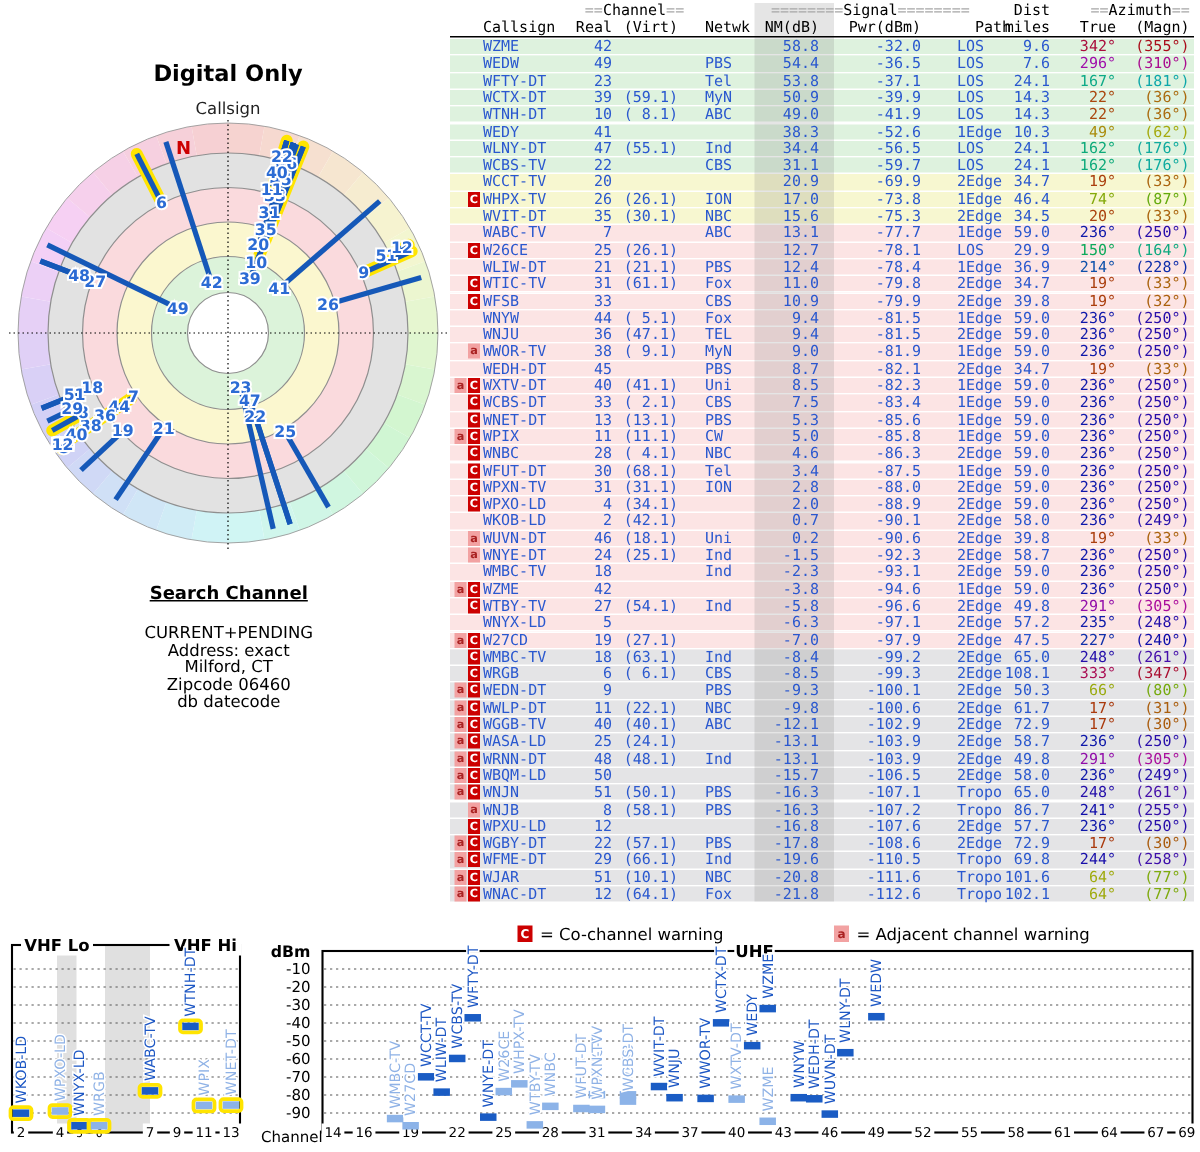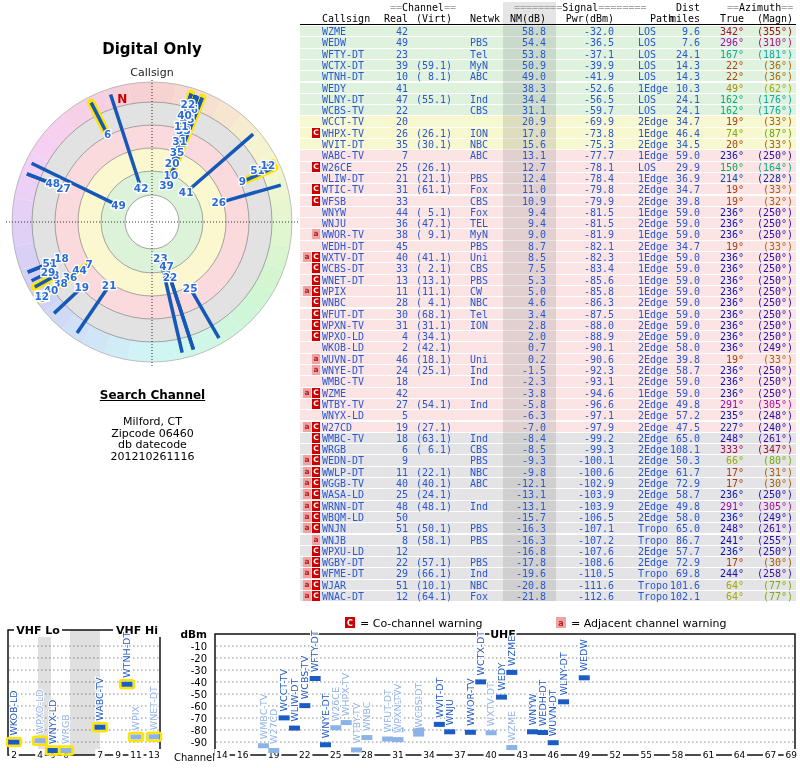--- a/index.html
+++ b/index.html
@@ -205,25 +205,26 @@
       <text x="39.7380028501795" y="219.87265616160937" text-anchor="middle" font-size="10.5" font-weight="bold" fill="#2b6bd4" stroke="#ffffff" stroke-width="2.6" paint-order="stroke">12</text>
       <text x="185.9266350763299" y="27.98927158726221" text-anchor="middle" font-size="10.5" font-weight="bold" fill="#2b6bd4" stroke="#ffffff" stroke-width="2.6" paint-order="stroke">22</text>
       <text x="46.135360009668275" y="196.15816972294581" text-anchor="middle" font-size="10.5" font-weight="bold" fill="#2b6bd4" stroke="#ffffff" stroke-width="2.6" paint-order="stroke">29</text>
       <text x="255.59032455922613" y="94.00015767521919" text-anchor="middle" font-size="10.5" font-weight="bold" fill="#2b6bd4" stroke="#ffffff" stroke-width="2.6" paint-order="stroke">51</text>
       <text x="265.9264560916666" y="88.95888948714477" text-anchor="middle" font-size="10.5" font-weight="bold" fill="#2b6bd4" stroke="#ffffff" stroke-width="2.6" paint-order="stroke">12</text>
       <text x="120.35243879029993" y="22.509020109495097" text-anchor="middle" font-size="12" font-weight="bold" fill="#cc0000">N</text>
     </svg>
 
 <div id="search-box">
   <div id="search-title">Search Channel</div>
+  <div class="sc-line">CURRENT+PENDING</div>
+  <div class="sc-line">Address: exact</div>
   <div class="sc-line">Milford, CT</div>
   <div class="sc-line">Zipcode 06460</div>
   <div id="db-block">
     <div class="sc-line">db datecode</div>
-    <div class="sc-line">201210261116</div>
   </div>
 </div>
 
 <div id="table-area"><div class="nm-band"></div><span class="hcell" style="left: 61px; width: 124px; top: 0px; text-align: center;"><span class="eq">==</span><span>Channel</span><span class="eq">==</span></span><span class="hcell" style="left: 214px; width: 132px; top: 0px; text-align: center;"><span class="eq">========</span><span>Signal</span><span class="eq">========</span></span><span class="hcell" style="left: 360px; width: 40px; top: 0px; text-align: right;"><span>Dist</span></span><span class="hcell" style="left: 427px; width: 66px; top: 0px; text-align: right;"><span class="eq">==</span><span>Azimuth</span><span class="eq">==</span></span><span class="hcell" style="left: 22px; width: 60px; top: 11px; text-align: left;"><span>Callsign</span></span><span class="hcell" style="left: 64px; width: 44px; top: 11px; text-align: right;"><span>Real</span></span><span class="hcell" style="left: 100px; width: 52px; top: 11px; text-align: right;"><span>(Virt)</span></span><span class="hcell" style="left: 170px; width: 44px; top: 11px; text-align: left;"><span>Netwk</span></span><span class="hcell" style="left: 196px; width: 50px; top: 11px; text-align: right;"><span>NM(dB)</span></span><span class="hcell" style="left: 252px; width: 62px; top: 11px; text-align: right;"><span>Pwr(dBm)</span></span><span class="hcell" style="left: 350px; width: 44px; top: 11px; text-align: left;"><span>Path</span></span><span class="hcell" style="left: 360px; width: 40px; top: 11px; text-align: right;"><span>miles</span></span><span class="hcell" style="left: 402px; width: 42px; top: 11px; text-align: right;"><span>True</span></span><span class="hcell" style="left: 448px; width: 45px; top: 11px; text-align: right;"><span>(Magn)</span></span><div class="thr"></div><div class="trow" style="top: 24px; background: rgb(222, 242, 222);"><span class="cell mk" style="left: 0px; width: 20px;"></span><span class="cell" style="left: 22px; width: 60px; text-align: left;">WZME</span><span class="cell" style="left: 64px; width: 44px; text-align: right;">42</span><span class="cell" style="left: 100px; width: 52px; text-align: right;"></span><span class="cell" style="left: 170px; width: 44px; text-align: left;"></span><span class="cell" style="left: 196px; width: 50px; text-align: right;">58.8</span><span class="cell" style="left: 252px; width: 62px; text-align: right;">-32.0</span><span class="cell" style="left: 338px; width: 44px; text-align: left;">LOS</span><span class="cell" style="left: 360px; width: 40px; text-align: right;">9.6</span><span class="cell" style="left: 402px; width: 42px; text-align: right; color: rgb(170, 14, 61);">342°</span><span class="cell" style="left: 448px; width: 45px; text-align: right; color: rgb(170, 14, 27);">(355°)</span></div><div class="trow" style="top: 35.3px; background: rgb(222, 242, 222);"><span class="cell mk" style="left: 0px; width: 20px;"></span><span class="cell" style="left: 22px; width: 60px; text-align: left;">WEDW</span><span class="cell" style="left: 64px; width: 44px; text-align: right;">49</span><span class="cell" style="left: 100px; width: 52px; text-align: right;"></span><span class="cell" style="left: 170px; width: 44px; text-align: left;">PBS</span><span class="cell" style="left: 196px; width: 50px; text-align: right;">54.4</span><span class="cell" style="left: 252px; width: 62px; text-align: right;">-36.5</span><span class="cell" style="left: 338px; width: 44px; text-align: left;">LOS</span><span class="cell" style="left: 360px; width: 40px; text-align: right;">7.6</span><span class="cell" style="left: 402px; width: 42px; text-align: right; color: rgb(159, 14, 170);">296°</span><span class="cell" style="left: 448px; width: 45px; text-align: right; color: rgb(170, 14, 144);">(310°)</span></div><div class="trow" style="top: 46.6px; background: rgb(222, 242, 222);"><span class="cell mk" style="left: 0px; width: 20px;"></span><span class="cell" style="left: 22px; width: 60px; text-align: left;">WFTY-DT</span><span class="cell" style="left: 64px; width: 44px; text-align: right;">23</span><span class="cell" style="left: 100px; width: 52px; text-align: right;"></span><span class="cell" style="left: 170px; width: 44px; text-align: left;">Tel</span><span class="cell" style="left: 196px; width: 50px; text-align: right;">53.8</span><span class="cell" style="left: 252px; width: 62px; text-align: right;">-37.1</span><span class="cell" style="left: 338px; width: 44px; text-align: left;">LOS</span><span class="cell" style="left: 360px; width: 40px; text-align: right;">24.1</span><span class="cell" style="left: 402px; width: 42px; text-align: right; color: rgb(14, 170, 136);">167°</span><span class="cell" style="left: 448px; width: 45px; text-align: right; color: rgb(14, 167, 170);">(181°)</span></div><div class="trow" style="top: 57.9px; background: rgb(222, 242, 222);"><span class="cell mk" style="left: 0px; width: 20px;"></span><span class="cell" style="left: 22px; width: 60px; text-align: left;">WCTX-DT</span><span class="cell" style="left: 64px; width: 44px; text-align: right;">39</span><span class="cell" style="left: 100px; width: 52px; text-align: right;">(59.1)</span><span class="cell" style="left: 170px; width: 44px; text-align: left;">MyN</span><span class="cell" style="left: 196px; width: 50px; text-align: right;">50.9</span><span class="cell" style="left: 252px; width: 62px; text-align: right;">-39.9</span><span class="cell" style="left: 338px; width: 44px; text-align: left;">LOS</span><span class="cell" style="left: 360px; width: 40px; text-align: right;">14.3</span><span class="cell" style="left: 402px; width: 42px; text-align: right; color: rgb(170, 71, 14);">22°</span><span class="cell" style="left: 448px; width: 45px; text-align: right; color: rgb(170, 107, 14);">(36°)</span></div><div class="trow" style="top: 69.2px; background: rgb(222, 242, 222);"><span class="cell mk" style="left: 0px; width: 20px;"></span><span class="cell" style="left: 22px; width: 60px; text-align: left;">WTNH-DT</span><span class="cell" style="left: 64px; width: 44px; text-align: right;">10</span><span class="cell" style="left: 100px; width: 52px; text-align: right;">( 8.1)</span><span class="cell" style="left: 170px; width: 44px; text-align: left;">ABC</span><span class="cell" style="left: 196px; width: 50px; text-align: right;">49.0</span><span class="cell" style="left: 252px; width: 62px; text-align: right;">-41.9</span><span class="cell" style="left: 338px; width: 44px; text-align: left;">LOS</span><span class="cell" style="left: 360px; width: 40px; text-align: right;">14.3</span><span class="cell" style="left: 402px; width: 42px; text-align: right; color: rgb(170, 71, 14);">22°</span><span class="cell" style="left: 448px; width: 45px; text-align: right; color: rgb(170, 107, 14);">(36°)</span></div><div class="trow" style="top: 80.5px; background: rgb(222, 242, 222);"><span class="cell mk" style="left: 0px; width: 20px;"></span><span class="cell" style="left: 22px; width: 60px; text-align: left;">WEDY</span><span class="cell" style="left: 64px; width: 44px; text-align: right;">41</span><span class="cell" style="left: 100px; width: 52px; text-align: right;"></span><span class="cell" style="left: 170px; width: 44px; text-align: left;"></span><span class="cell" style="left: 196px; width: 50px; text-align: right;">38.3</span><span class="cell" style="left: 252px; width: 62px; text-align: right;">-52.6</span><span class="cell" style="left: 338px; width: 44px; text-align: left;">1Edge</span><span class="cell" style="left: 360px; width: 40px; text-align: right;">10.3</span><span class="cell" style="left: 402px; width: 42px; text-align: right; color: rgb(170, 141, 14);">49°</span><span class="cell" style="left: 448px; width: 45px; text-align: right; color: rgb(165, 170, 14);">(62°)</span></div><div class="trow" style="top: 91.8px; background: rgb(222, 242, 222);"><span class="cell mk" style="left: 0px; width: 20px;"></span><span class="cell" style="left: 22px; width: 60px; text-align: left;">WLNY-DT</span><span class="cell" style="left: 64px; width: 44px; text-align: right;">47</span><span class="cell" style="left: 100px; width: 52px; text-align: right;">(55.1)</span><span class="cell" style="left: 170px; width: 44px; text-align: left;">Ind</span><span class="cell" style="left: 196px; width: 50px; text-align: right;">34.4</span><span class="cell" style="left: 252px; width: 62px; text-align: right;">-56.5</span><span class="cell" style="left: 338px; width: 44px; text-align: left;">LOS</span><span class="cell" style="left: 360px; width: 40px; text-align: right;">24.1</span><span class="cell" style="left: 402px; width: 42px; text-align: right; color: rgb(14, 170, 123);">162°</span><span class="cell" style="left: 448px; width: 45px; text-align: right; color: rgb(14, 170, 159);">(176°)</span></div><div class="trow" style="top: 103.1px; background: rgb(222, 242, 222);"><span class="cell mk" style="left: 0px; width: 20px;"></span><span class="cell" style="left: 22px; width: 60px; text-align: left;">WCBS-TV</span><span class="cell" style="left: 64px; width: 44px; text-align: right;">22</span><span class="cell" style="left: 100px; width: 52px; text-align: right;"></span><span class="cell" style="left: 170px; width: 44px; text-align: left;">CBS</span><span class="cell" style="left: 196px; width: 50px; text-align: right;">31.1</span><span class="cell" style="left: 252px; width: 62px; text-align: right;">-59.7</span><span class="cell" style="left: 338px; width: 44px; text-align: left;">LOS</span><span class="cell" style="left: 360px; width: 40px; text-align: right;">24.1</span><span class="cell" style="left: 402px; width: 42px; text-align: right; color: rgb(14, 170, 123);">162°</span><span class="cell" style="left: 448px; width: 45px; text-align: right; color: rgb(14, 170, 159);">(176°)</span></div><div class="trow" style="top: 114.4px; background: rgb(247, 247, 208);"><span class="cell mk" style="left: 0px; width: 20px;"></span><span class="cell" style="left: 22px; width: 60px; text-align: left;">WCCT-TV</span><span class="cell" style="left: 64px; width: 44px; text-align: right;">20</span><span class="cell" style="left: 100px; width: 52px; text-align: right;"></span><span class="cell" style="left: 170px; width: 44px; text-align: left;"></span><span class="cell" style="left: 196px; width: 50px; text-align: right;">20.9</span><span class="cell" style="left: 252px; width: 62px; text-align: right;">-69.9</span><span class="cell" style="left: 338px; width: 44px; text-align: left;">2Edge</span><span class="cell" style="left: 360px; width: 40px; text-align: right;">34.7</span><span class="cell" style="left: 402px; width: 42px; text-align: right; color: rgb(170, 63, 14);">19°</span><span class="cell" style="left: 448px; width: 45px; text-align: right; color: rgb(170, 100, 14);">(33°)</span></div><div class="trow" style="top: 125.7px; background: rgb(247, 247, 208);"><span class="cell mk" style="left: 0px; width: 20px;"><span class="cbox">C</span></span><span class="cell" style="left: 22px; width: 60px; text-align: left;">WHPX-TV</span><span class="cell" style="left: 64px; width: 44px; text-align: right;">26</span><span class="cell" style="left: 100px; width: 52px; text-align: right;">(26.1)</span><span class="cell" style="left: 170px; width: 44px; text-align: left;">ION</span><span class="cell" style="left: 196px; width: 50px; text-align: right;">17.0</span><span class="cell" style="left: 252px; width: 62px; text-align: right;">-73.8</span><span class="cell" style="left: 338px; width: 44px; text-align: left;">1Edge</span><span class="cell" style="left: 360px; width: 40px; text-align: right;">46.4</span><span class="cell" style="left: 402px; width: 42px; text-align: right; color: rgb(133, 170, 14);">74°</span><span class="cell" style="left: 448px; width: 45px; text-align: right; color: rgb(100, 170, 14);">(87°)</span></div><div class="trow" style="top: 137px; background: rgb(247, 247, 208);"><span class="cell mk" style="left: 0px; width: 20px;"></span><span class="cell" style="left: 22px; width: 60px; text-align: left;">WVIT-DT</span><span class="cell" style="left: 64px; width: 44px; text-align: right;">35</span><span class="cell" style="left: 100px; width: 52px; text-align: right;">(30.1)</span><span class="cell" style="left: 170px; width: 44px; text-align: left;">NBC</span><span class="cell" style="left: 196px; width: 50px; text-align: right;">15.6</span><span class="cell" style="left: 252px; width: 62px; text-align: right;">-75.3</span><span class="cell" style="left: 338px; width: 44px; text-align: left;">2Edge</span><span class="cell" style="left: 360px; width: 40px; text-align: right;">34.5</span><span class="cell" style="left: 402px; width: 42px; text-align: right; color: rgb(170, 66, 14);">20°</span><span class="cell" style="left: 448px; width: 45px; text-align: right; color: rgb(170, 100, 14);">(33°)</span></div><div class="trow" style="top: 148.3px; background: rgb(252, 228, 228);"><span class="cell mk" style="left: 0px; width: 20px;"></span><span class="cell" style="left: 22px; width: 60px; text-align: left;">WABC-TV</span><span class="cell" style="left: 64px; width: 44px; text-align: right;">7</span><span class="cell" style="left: 100px; width: 52px; text-align: right;"></span><span class="cell" style="left: 170px; width: 44px; text-align: left;">ABC</span><span class="cell" style="left: 196px; width: 50px; text-align: right;">13.1</span><span class="cell" style="left: 252px; width: 62px; text-align: right;">-77.7</span><span class="cell" style="left: 338px; width: 44px; text-align: left;">1Edge</span><span class="cell" style="left: 360px; width: 40px; text-align: right;">59.0</span><span class="cell" style="left: 402px; width: 42px; text-align: right; color: rgb(14, 24, 170);">236°</span><span class="cell" style="left: 448px; width: 45px; text-align: right; color: rgb(40, 14, 170);">(250°)</span></div><div class="trow" style="top: 159.6px; background: rgb(252, 228, 228);"><span class="cell mk" style="left: 0px; width: 20px;"><span class="cbox">C</span></span><span class="cell" style="left: 22px; width: 60px; text-align: left;">W26CE</span><span class="cell" style="left: 64px; width: 44px; text-align: right;">25</span><span class="cell" style="left: 100px; width: 52px; text-align: right;">(26.1)</span><span class="cell" style="left: 170px; width: 44px; text-align: left;"></span><span class="cell" style="left: 196px; width: 50px; text-align: right;">12.7</span><span class="cell" style="left: 252px; width: 62px; text-align: right;">-78.1</span><span class="cell" style="left: 338px; width: 44px; text-align: left;">LOS</span><span class="cell" style="left: 360px; width: 40px; text-align: right;">29.9</span><span class="cell" style="left: 402px; width: 42px; text-align: right; color: rgb(14, 170, 92);">150°</span><span class="cell" style="left: 448px; width: 45px; text-align: right; color: rgb(14, 170, 128);">(164°)</span></div><div class="trow" style="top: 170.9px; background: rgb(252, 228, 228);"><span class="cell mk" style="left: 0px; width: 20px;"></span><span class="cell" style="left: 22px; width: 60px; text-align: left;">WLIW-DT</span><span class="cell" style="left: 64px; width: 44px; text-align: right;">21</span><span class="cell" style="left: 100px; width: 52px; text-align: right;">(21.1)</span><span class="cell" style="left: 170px; width: 44px; text-align: left;">PBS</span><span class="cell" style="left: 196px; width: 50px; text-align: right;">12.4</span><span class="cell" style="left: 252px; width: 62px; text-align: right;">-78.4</span><span class="cell" style="left: 338px; width: 44px; text-align: left;">1Edge</span><span class="cell" style="left: 360px; width: 40px; text-align: right;">36.9</span><span class="cell" style="left: 402px; width: 42px; text-align: right; color: rgb(14, 81, 170);">214°</span><span class="cell" style="left: 448px; width: 45px; text-align: right; color: rgb(14, 45, 170);">(228°)</span></div><div class="trow" style="top: 182.2px; background: rgb(252, 228, 228);"><span class="cell mk" style="left: 0px; width: 20px;"><span class="cbox">C</span></span><span class="cell" style="left: 22px; width: 60px; text-align: left;">WTIC-TV</span><span class="cell" style="left: 64px; width: 44px; text-align: right;">31</span><span class="cell" style="left: 100px; width: 52px; text-align: right;">(61.1)</span><span class="cell" style="left: 170px; width: 44px; text-align: left;">Fox</span><span class="cell" style="left: 196px; width: 50px; text-align: right;">11.0</span><span class="cell" style="left: 252px; width: 62px; text-align: right;">-79.8</span><span class="cell" style="left: 338px; width: 44px; text-align: left;">2Edge</span><span class="cell" style="left: 360px; width: 40px; text-align: right;">34.7</span><span class="cell" style="left: 402px; width: 42px; text-align: right; color: rgb(170, 63, 14);">19°</span><span class="cell" style="left: 448px; width: 45px; text-align: right; color: rgb(170, 100, 14);">(33°)</span></div><div class="trow" style="top: 193.5px; background: rgb(252, 228, 228);"><span class="cell mk" style="left: 0px; width: 20px;"><span class="cbox">C</span></span><span class="cell" style="left: 22px; width: 60px; text-align: left;">WFSB</span><span class="cell" style="left: 64px; width: 44px; text-align: right;">33</span><span class="cell" style="left: 100px; width: 52px; text-align: right;"></span><span class="cell" style="left: 170px; width: 44px; text-align: left;">CBS</span><span class="cell" style="left: 196px; width: 50px; text-align: right;">10.9</span><span class="cell" style="left: 252px; width: 62px; text-align: right;">-79.9</span><span class="cell" style="left: 338px; width: 44px; text-align: left;">2Edge</span><span class="cell" style="left: 360px; width: 40px; text-align: right;">39.8</span><span class="cell" style="left: 402px; width: 42px; text-align: right; color: rgb(170, 63, 14);">19°</span><span class="cell" style="left: 448px; width: 45px; text-align: right; color: rgb(170, 97, 14);">(32°)</span></div><div class="trow" style="top: 204.8px; background: rgb(252, 228, 228);"><span class="cell mk" style="left: 0px; width: 20px;"></span><span class="cell" style="left: 22px; width: 60px; text-align: left;">WNYW</span><span class="cell" style="left: 64px; width: 44px; text-align: right;">44</span><span class="cell" style="left: 100px; width: 52px; text-align: right;">( 5.1)</span><span class="cell" style="left: 170px; width: 44px; text-align: left;">Fox</span><span class="cell" style="left: 196px; width: 50px; text-align: right;">9.4</span><span class="cell" style="left: 252px; width: 62px; text-align: right;">-81.5</span><span class="cell" style="left: 338px; width: 44px; text-align: left;">1Edge</span><span class="cell" style="left: 360px; width: 40px; text-align: right;">59.0</span><span class="cell" style="left: 402px; width: 42px; text-align: right; color: rgb(14, 24, 170);">236°</span><span class="cell" style="left: 448px; width: 45px; text-align: right; color: rgb(40, 14, 170);">(250°)</span></div><div class="trow" style="top: 216.1px; background: rgb(252, 228, 228);"><span class="cell mk" style="left: 0px; width: 20px;"></span><span class="cell" style="left: 22px; width: 60px; text-align: left;">WNJU</span><span class="cell" style="left: 64px; width: 44px; text-align: right;">36</span><span class="cell" style="left: 100px; width: 52px; text-align: right;">(47.1)</span><span class="cell" style="left: 170px; width: 44px; text-align: left;">TEL</span><span class="cell" style="left: 196px; width: 50px; text-align: right;">9.4</span><span class="cell" style="left: 252px; width: 62px; text-align: right;">-81.5</span><span class="cell" style="left: 338px; width: 44px; text-align: left;">2Edge</span><span class="cell" style="left: 360px; width: 40px; text-align: right;">59.0</span><span class="cell" style="left: 402px; width: 42px; text-align: right; color: rgb(14, 24, 170);">236°</span><span class="cell" style="left: 448px; width: 45px; text-align: right; color: rgb(40, 14, 170);">(250°)</span></div><div class="trow" style="top: 227.4px; background: rgb(252, 228, 228);"><span class="cell mk" style="left: 0px; width: 20px;"><span class="abox">a</span></span><span class="cell" style="left: 22px; width: 60px; text-align: left;">WWOR-TV</span><span class="cell" style="left: 64px; width: 44px; text-align: right;">38</span><span class="cell" style="left: 100px; width: 52px; text-align: right;">( 9.1)</span><span class="cell" style="left: 170px; width: 44px; text-align: left;">MyN</span><span class="cell" style="left: 196px; width: 50px; text-align: right;">9.0</span><span class="cell" style="left: 252px; width: 62px; text-align: right;">-81.9</span><span class="cell" style="left: 338px; width: 44px; text-align: left;">1Edge</span><span class="cell" style="left: 360px; width: 40px; text-align: right;">59.0</span><span class="cell" style="left: 402px; width: 42px; text-align: right; color: rgb(14, 24, 170);">236°</span><span class="cell" style="left: 448px; width: 45px; text-align: right; color: rgb(40, 14, 170);">(250°)</span></div><div class="trow" style="top: 238.7px; background: rgb(252, 228, 228);"><span class="cell mk" style="left: 0px; width: 20px;"></span><span class="cell" style="left: 22px; width: 60px; text-align: left;">WEDH-DT</span><span class="cell" style="left: 64px; width: 44px; text-align: right;">45</span><span class="cell" style="left: 100px; width: 52px; text-align: right;"></span><span class="cell" style="left: 170px; width: 44px; text-align: left;">PBS</span><span class="cell" style="left: 196px; width: 50px; text-align: right;">8.7</span><span class="cell" style="left: 252px; width: 62px; text-align: right;">-82.1</span><span class="cell" style="left: 338px; width: 44px; text-align: left;">2Edge</span><span class="cell" style="left: 360px; width: 40px; text-align: right;">34.7</span><span class="cell" style="left: 402px; width: 42px; text-align: right; color: rgb(170, 63, 14);">19°</span><span class="cell" style="left: 448px; width: 45px; text-align: right; color: rgb(170, 100, 14);">(33°)</span></div><div class="trow" style="top: 250px; background: rgb(252, 228, 228);"><span class="cell mk" style="left: 0px; width: 20px;"><span class="abox">a</span><span class="cbox">C</span></span><span class="cell" style="left: 22px; width: 60px; text-align: left;">WXTV-DT</span><span class="cell" style="left: 64px; width: 44px; text-align: right;">40</span><span class="cell" style="left: 100px; width: 52px; text-align: right;">(41.1)</span><span class="cell" style="left: 170px; width: 44px; text-align: left;">Uni</span><span class="cell" style="left: 196px; width: 50px; text-align: right;">8.5</span><span class="cell" style="left: 252px; width: 62px; text-align: right;">-82.3</span><span class="cell" style="left: 338px; width: 44px; text-align: left;">1Edge</span><span class="cell" style="left: 360px; width: 40px; text-align: right;">59.0</span><span class="cell" style="left: 402px; width: 42px; text-align: right; color: rgb(14, 24, 170);">236°</span><span class="cell" style="left: 448px; width: 45px; text-align: right; color: rgb(40, 14, 170);">(250°)</span></div><div class="trow" style="top: 261.3px; background: rgb(252, 228, 228);"><span class="cell mk" style="left: 0px; width: 20px;"><span class="cbox">C</span></span><span class="cell" style="left: 22px; width: 60px; text-align: left;">WCBS-DT</span><span class="cell" style="left: 64px; width: 44px; text-align: right;">33</span><span class="cell" style="left: 100px; width: 52px; text-align: right;">( 2.1)</span><span class="cell" style="left: 170px; width: 44px; text-align: left;">CBS</span><span class="cell" style="left: 196px; width: 50px; text-align: right;">7.5</span><span class="cell" style="left: 252px; width: 62px; text-align: right;">-83.4</span><span class="cell" style="left: 338px; width: 44px; text-align: left;">1Edge</span><span class="cell" style="left: 360px; width: 40px; text-align: right;">59.0</span><span class="cell" style="left: 402px; width: 42px; text-align: right; color: rgb(14, 24, 170);">236°</span><span class="cell" style="left: 448px; width: 45px; text-align: right; color: rgb(40, 14, 170);">(250°)</span></div><div class="trow" style="top: 272.6px; background: rgb(252, 228, 228);"><span class="cell mk" style="left: 0px; width: 20px;"><span class="cbox">C</span></span><span class="cell" style="left: 22px; width: 60px; text-align: left;">WNET-DT</span><span class="cell" style="left: 64px; width: 44px; text-align: right;">13</span><span class="cell" style="left: 100px; width: 52px; text-align: right;">(13.1)</span><span class="cell" style="left: 170px; width: 44px; text-align: left;">PBS</span><span class="cell" style="left: 196px; width: 50px; text-align: right;">5.3</span><span class="cell" style="left: 252px; width: 62px; text-align: right;">-85.6</span><span class="cell" style="left: 338px; width: 44px; text-align: left;">1Edge</span><span class="cell" style="left: 360px; width: 40px; text-align: right;">59.0</span><span class="cell" style="left: 402px; width: 42px; text-align: right; color: rgb(14, 24, 170);">236°</span><span class="cell" style="left: 448px; width: 45px; text-align: right; color: rgb(40, 14, 170);">(250°)</span></div><div class="trow" style="top: 283.9px; background: rgb(252, 228, 228);"><span class="cell mk" style="left: 0px; width: 20px;"><span class="abox">a</span><span class="cbox">C</span></span><span class="cell" style="left: 22px; width: 60px; text-align: left;">WPIX</span><span class="cell" style="left: 64px; width: 44px; text-align: right;">11</span><span class="cell" style="left: 100px; width: 52px; text-align: right;">(11.1)</span><span class="cell" style="left: 170px; width: 44px; text-align: left;">CW</span><span class="cell" style="left: 196px; width: 50px; text-align: right;">5.0</span><span class="cell" style="left: 252px; width: 62px; text-align: right;">-85.8</span><span class="cell" style="left: 338px; width: 44px; text-align: left;">1Edge</span><span class="cell" style="left: 360px; width: 40px; text-align: right;">59.0</span><span class="cell" style="left: 402px; width: 42px; text-align: right; color: rgb(14, 24, 170);">236°</span><span class="cell" style="left: 448px; width: 45px; text-align: right; color: rgb(40, 14, 170);">(250°)</span></div><div class="trow" style="top: 295.2px; background: rgb(252, 228, 228);"><span class="cell mk" style="left: 0px; width: 20px;"><span class="cbox">C</span></span><span class="cell" style="left: 22px; width: 60px; text-align: left;">WNBC</span><span class="cell" style="left: 64px; width: 44px; text-align: right;">28</span><span class="cell" style="left: 100px; width: 52px; text-align: right;">( 4.1)</span><span class="cell" style="left: 170px; width: 44px; text-align: left;">NBC</span><span class="cell" style="left: 196px; width: 50px; text-align: right;">4.6</span><span class="cell" style="left: 252px; width: 62px; text-align: right;">-86.3</span><span class="cell" style="left: 338px; width: 44px; text-align: left;">2Edge</span><span class="cell" style="left: 360px; width: 40px; text-align: right;">59.0</span><span class="cell" style="left: 402px; width: 42px; text-align: right; color: rgb(14, 24, 170);">236°</span><span class="cell" style="left: 448px; width: 45px; text-align: right; color: rgb(40, 14, 170);">(250°)</span></div><div class="trow" style="top: 306.5px; background: rgb(252, 228, 228);"><span class="cell mk" style="left: 0px; width: 20px;"><span class="cbox">C</span></span><span class="cell" style="left: 22px; width: 60px; text-align: left;">WFUT-DT</span><span class="cell" style="left: 64px; width: 44px; text-align: right;">30</span><span class="cell" style="left: 100px; width: 52px; text-align: right;">(68.1)</span><span class="cell" style="left: 170px; width: 44px; text-align: left;">Tel</span><span class="cell" style="left: 196px; width: 50px; text-align: right;">3.4</span><span class="cell" style="left: 252px; width: 62px; text-align: right;">-87.5</span><span class="cell" style="left: 338px; width: 44px; text-align: left;">1Edge</span><span class="cell" style="left: 360px; width: 40px; text-align: right;">59.0</span><span class="cell" style="left: 402px; width: 42px; text-align: right; color: rgb(14, 24, 170);">236°</span><span class="cell" style="left: 448px; width: 45px; text-align: right; color: rgb(40, 14, 170);">(250°)</span></div><div class="trow" style="top: 317.8px; background: rgb(252, 228, 228);"><span class="cell mk" style="left: 0px; width: 20px;"><span class="cbox">C</span></span><span class="cell" style="left: 22px; width: 60px; text-align: left;">WPXN-TV</span><span class="cell" style="left: 64px; width: 44px; text-align: right;">31</span><span class="cell" style="left: 100px; width: 52px; text-align: right;">(31.1)</span><span class="cell" style="left: 170px; width: 44px; text-align: left;">ION</span><span class="cell" style="left: 196px; width: 50px; text-align: right;">2.8</span><span class="cell" style="left: 252px; width: 62px; text-align: right;">-88.0</span><span class="cell" style="left: 338px; width: 44px; text-align: left;">2Edge</span><span class="cell" style="left: 360px; width: 40px; text-align: right;">59.0</span><span class="cell" style="left: 402px; width: 42px; text-align: right; color: rgb(14, 24, 170);">236°</span><span class="cell" style="left: 448px; width: 45px; text-align: right; color: rgb(40, 14, 170);">(250°)</span></div><div class="trow" style="top: 329.1px; background: rgb(252, 228, 228);"><span class="cell mk" style="left: 0px; width: 20px;"><span class="cbox">C</span></span><span class="cell" style="left: 22px; width: 60px; text-align: left;">WPXO-LD</span><span class="cell" style="left: 64px; width: 44px; text-align: right;">4</span><span class="cell" style="left: 100px; width: 52px; text-align: right;">(34.1)</span><span class="cell" style="left: 170px; width: 44px; text-align: left;"></span><span class="cell" style="left: 196px; width: 50px; text-align: right;">2.0</span><span class="cell" style="left: 252px; width: 62px; text-align: right;">-88.9</span><span class="cell" style="left: 338px; width: 44px; text-align: left;">2Edge</span><span class="cell" style="left: 360px; width: 40px; text-align: right;">59.0</span><span class="cell" style="left: 402px; width: 42px; text-align: right; color: rgb(14, 24, 170);">236°</span><span class="cell" style="left: 448px; width: 45px; text-align: right; color: rgb(40, 14, 170);">(250°)</span></div><div class="trow" style="top: 340.4px; background: rgb(252, 228, 228);"><span class="cell mk" style="left: 0px; width: 20px;"></span><span class="cell" style="left: 22px; width: 60px; text-align: left;">WKOB-LD</span><span class="cell" style="left: 64px; width: 44px; text-align: right;">2</span><span class="cell" style="left: 100px; width: 52px; text-align: right;">(42.1)</span><span class="cell" style="left: 170px; width: 44px; text-align: left;"></span><span class="cell" style="left: 196px; width: 50px; text-align: right;">0.7</span><span class="cell" style="left: 252px; width: 62px; text-align: right;">-90.1</span><span class="cell" style="left: 338px; width: 44px; text-align: left;">2Edge</span><span class="cell" style="left: 360px; width: 40px; text-align: right;">58.0</span><span class="cell" style="left: 402px; width: 42px; text-align: right; color: rgb(14, 24, 170);">236°</span><span class="cell" style="left: 448px; width: 45px; text-align: right; color: rgb(37, 14, 170);">(249°)</span></div><div class="trow" style="top: 351.7px; background: rgb(252, 228, 228);"><span class="cell mk" style="left: 0px; width: 20px;"><span class="abox">a</span></span><span class="cell" style="left: 22px; width: 60px; text-align: left;">WUVN-DT</span><span class="cell" style="left: 64px; width: 44px; text-align: right;">46</span><span class="cell" style="left: 100px; width: 52px; text-align: right;">(18.1)</span><span class="cell" style="left: 170px; width: 44px; text-align: left;">Uni</span><span class="cell" style="left: 196px; width: 50px; text-align: right;">0.2</span><span class="cell" style="left: 252px; width: 62px; text-align: right;">-90.6</span><span class="cell" style="left: 338px; width: 44px; text-align: left;">2Edge</span><span class="cell" style="left: 360px; width: 40px; text-align: right;">39.8</span><span class="cell" style="left: 402px; width: 42px; text-align: right; color: rgb(170, 63, 14);">19°</span><span class="cell" style="left: 448px; width: 45px; text-align: right; color: rgb(170, 100, 14);">(33°)</span></div><div class="trow" style="top: 363px; background: rgb(252, 228, 228);"><span class="cell mk" style="left: 0px; width: 20px;"><span class="abox">a</span></span><span class="cell" style="left: 22px; width: 60px; text-align: left;">WNYE-DT</span><span class="cell" style="left: 64px; width: 44px; text-align: right;">24</span><span class="cell" style="left: 100px; width: 52px; text-align: right;">(25.1)</span><span class="cell" style="left: 170px; width: 44px; text-align: left;">Ind</span><span class="cell" style="left: 196px; width: 50px; text-align: right;">-1.5</span><span class="cell" style="left: 252px; width: 62px; text-align: right;">-92.3</span><span class="cell" style="left: 338px; width: 44px; text-align: left;">2Edge</span><span class="cell" style="left: 360px; width: 40px; text-align: right;">58.7</span><span class="cell" style="left: 402px; width: 42px; text-align: right; color: rgb(14, 24, 170);">236°</span><span class="cell" style="left: 448px; width: 45px; text-align: right; color: rgb(40, 14, 170);">(250°)</span></div><div class="trow" style="top: 374.3px; background: rgb(252, 228, 228);"><span class="cell mk" style="left: 0px; width: 20px;"></span><span class="cell" style="left: 22px; width: 60px; text-align: left;">WMBC-TV</span><span class="cell" style="left: 64px; width: 44px; text-align: right;">18</span><span class="cell" style="left: 100px; width: 52px; text-align: right;"></span><span class="cell" style="left: 170px; width: 44px; text-align: left;">Ind</span><span class="cell" style="left: 196px; width: 50px; text-align: right;">-2.3</span><span class="cell" style="left: 252px; width: 62px; text-align: right;">-93.1</span><span class="cell" style="left: 338px; width: 44px; text-align: left;">2Edge</span><span class="cell" style="left: 360px; width: 40px; text-align: right;">59.0</span><span class="cell" style="left: 402px; width: 42px; text-align: right; color: rgb(14, 24, 170);">236°</span><span class="cell" style="left: 448px; width: 45px; text-align: right; color: rgb(40, 14, 170);">(250°)</span></div><div class="trow" style="top: 385.6px; background: rgb(252, 228, 228);"><span class="cell mk" style="left: 0px; width: 20px;"><span class="abox">a</span><span class="cbox">C</span></span><span class="cell" style="left: 22px; width: 60px; text-align: left;">WZME</span><span class="cell" style="left: 64px; width: 44px; text-align: right;">42</span><span class="cell" style="left: 100px; width: 52px; text-align: right;"></span><span class="cell" style="left: 170px; width: 44px; text-align: left;"></span><span class="cell" style="left: 196px; width: 50px; text-align: right;">-3.8</span><span class="cell" style="left: 252px; width: 62px; text-align: right;">-94.6</span><span class="cell" style="left: 338px; width: 44px; text-align: left;">1Edge</span><span class="cell" style="left: 360px; width: 40px; text-align: right;">59.0</span><span class="cell" style="left: 402px; width: 42px; text-align: right; color: rgb(14, 24, 170);">236°</span><span class="cell" style="left: 448px; width: 45px; text-align: right; color: rgb(40, 14, 170);">(250°)</span></div><div class="trow" style="top: 396.9px; background: rgb(252, 228, 228);"><span class="cell mk" style="left: 0px; width: 20px;"><span class="cbox">C</span></span><span class="cell" style="left: 22px; width: 60px; text-align: left;">WTBY-TV</span><span class="cell" style="left: 64px; width: 44px; text-align: right;">27</span><span class="cell" style="left: 100px; width: 52px; text-align: right;">(54.1)</span><span class="cell" style="left: 170px; width: 44px; text-align: left;">Ind</span><span class="cell" style="left: 196px; width: 50px; text-align: right;">-5.8</span><span class="cell" style="left: 252px; width: 62px; text-align: right;">-96.6</span><span class="cell" style="left: 338px; width: 44px; text-align: left;">2Edge</span><span class="cell" style="left: 360px; width: 40px; text-align: right;">49.8</span><span class="cell" style="left: 402px; width: 42px; text-align: right; color: rgb(146, 14, 170);">291°</span><span class="cell" style="left: 448px; width: 45px; text-align: right; color: rgb(170, 14, 157);">(305°)</span></div><div class="trow" style="top: 408.2px; background: rgb(252, 228, 228);"><span class="cell mk" style="left: 0px; width: 20px;"></span><span class="cell" style="left: 22px; width: 60px; text-align: left;">WNYX-LD</span><span class="cell" style="left: 64px; width: 44px; text-align: right;">5</span><span class="cell" style="left: 100px; width: 52px; text-align: right;"></span><span class="cell" style="left: 170px; width: 44px; text-align: left;"></span><span class="cell" style="left: 196px; width: 50px; text-align: right;">-6.3</span><span class="cell" style="left: 252px; width: 62px; text-align: right;">-97.1</span><span class="cell" style="left: 338px; width: 44px; text-align: left;">2Edge</span><span class="cell" style="left: 360px; width: 40px; text-align: right;">57.2</span><span class="cell" style="left: 402px; width: 42px; text-align: right; color: rgb(14, 27, 170);">235°</span><span class="cell" style="left: 448px; width: 45px; text-align: right; color: rgb(35, 14, 170);">(248°)</span></div><div class="trow" style="top: 419.5px; background: rgb(252, 228, 228);"><span class="cell mk" style="left: 0px; width: 20px;"><span class="abox">a</span><span class="cbox">C</span></span><span class="cell" style="left: 22px; width: 60px; text-align: left;">W27CD</span><span class="cell" style="left: 64px; width: 44px; text-align: right;">19</span><span class="cell" style="left: 100px; width: 52px; text-align: right;">(27.1)</span><span class="cell" style="left: 170px; width: 44px; text-align: left;"></span><span class="cell" style="left: 196px; width: 50px; text-align: right;">-7.0</span><span class="cell" style="left: 252px; width: 62px; text-align: right;">-97.9</span><span class="cell" style="left: 338px; width: 44px; text-align: left;">2Edge</span><span class="cell" style="left: 360px; width: 40px; text-align: right;">47.5</span><span class="cell" style="left: 402px; width: 42px; text-align: right; color: rgb(14, 48, 170);">227°</span><span class="cell" style="left: 448px; width: 45px; text-align: right; color: rgb(14, 14, 170);">(240°)</span></div><div class="trow" style="top: 430.8px; background: rgb(228, 228, 230);"><span class="cell mk" style="left: 0px; width: 20px;"><span class="cbox">C</span></span><span class="cell" style="left: 22px; width: 60px; text-align: left;">WMBC-TV</span><span class="cell" style="left: 64px; width: 44px; text-align: right;">18</span><span class="cell" style="left: 100px; width: 52px; text-align: right;">(63.1)</span><span class="cell" style="left: 170px; width: 44px; text-align: left;">Ind</span><span class="cell" style="left: 196px; width: 50px; text-align: right;">-8.4</span><span class="cell" style="left: 252px; width: 62px; text-align: right;">-99.2</span><span class="cell" style="left: 338px; width: 44px; text-align: left;">2Edge</span><span class="cell" style="left: 360px; width: 40px; text-align: right;">65.0</span><span class="cell" style="left: 402px; width: 42px; text-align: right; color: rgb(35, 14, 170);">248°</span><span class="cell" style="left: 448px; width: 45px; text-align: right; color: rgb(68, 14, 170);">(261°)</span></div><div class="trow" style="top: 442.1px; background: rgb(228, 228, 230);"><span class="cell mk" style="left: 0px; width: 20px;"><span class="cbox">C</span></span><span class="cell" style="left: 22px; width: 60px; text-align: left;">WRGB</span><span class="cell" style="left: 64px; width: 44px; text-align: right;">6</span><span class="cell" style="left: 100px; width: 52px; text-align: right;">( 6.1)</span><span class="cell" style="left: 170px; width: 44px; text-align: left;">CBS</span><span class="cell" style="left: 196px; width: 50px; text-align: right;">-8.5</span><span class="cell" style="left: 252px; width: 62px; text-align: right;">-99.3</span><span class="cell" style="left: 338px; width: 44px; text-align: left;">2Edge</span><span class="cell" style="left: 360px; width: 40px; text-align: right;">108.1</span><span class="cell" style="left: 402px; width: 42px; text-align: right; color: rgb(170, 14, 84);">333°</span><span class="cell" style="left: 448px; width: 45px; text-align: right; color: rgb(170, 14, 48);">(347°)</span></div><div class="trow" style="top: 453.4px; background: rgb(228, 228, 230);"><span class="cell mk" style="left: 0px; width: 20px;"><span class="abox">a</span><span class="cbox">C</span></span><span class="cell" style="left: 22px; width: 60px; text-align: left;">WEDN-DT</span><span class="cell" style="left: 64px; width: 44px; text-align: right;">9</span><span class="cell" style="left: 100px; width: 52px; text-align: right;"></span><span class="cell" style="left: 170px; width: 44px; text-align: left;">PBS</span><span class="cell" style="left: 196px; width: 50px; text-align: right;">-9.3</span><span class="cell" style="left: 252px; width: 62px; text-align: right;">-100.1</span><span class="cell" style="left: 338px; width: 44px; text-align: left;">2Edge</span><span class="cell" style="left: 360px; width: 40px; text-align: right;">50.3</span><span class="cell" style="left: 402px; width: 42px; text-align: right; color: rgb(154, 170, 14);">66°</span><span class="cell" style="left: 448px; width: 45px; text-align: right; color: rgb(118, 170, 14);">(80°)</span></div><div class="trow" style="top: 464.7px; background: rgb(228, 228, 230);"><span class="cell mk" style="left: 0px; width: 20px;"><span class="abox">a</span><span class="cbox">C</span></span><span class="cell" style="left: 22px; width: 60px; text-align: left;">WWLP-DT</span><span class="cell" style="left: 64px; width: 44px; text-align: right;">11</span><span class="cell" style="left: 100px; width: 52px; text-align: right;">(22.1)</span><span class="cell" style="left: 170px; width: 44px; text-align: left;">NBC</span><span class="cell" style="left: 196px; width: 50px; text-align: right;">-9.8</span><span class="cell" style="left: 252px; width: 62px; text-align: right;">-100.6</span><span class="cell" style="left: 338px; width: 44px; text-align: left;">2Edge</span><span class="cell" style="left: 360px; width: 40px; text-align: right;">61.7</span><span class="cell" style="left: 402px; width: 42px; text-align: right; color: rgb(170, 58, 14);">17°</span><span class="cell" style="left: 448px; width: 45px; text-align: right; color: rgb(170, 94, 14);">(31°)</span></div><div class="trow" style="top: 476px; background: rgb(228, 228, 230);"><span class="cell mk" style="left: 0px; width: 20px;"><span class="abox">a</span><span class="cbox">C</span></span><span class="cell" style="left: 22px; width: 60px; text-align: left;">WGGB-TV</span><span class="cell" style="left: 64px; width: 44px; text-align: right;">40</span><span class="cell" style="left: 100px; width: 52px; text-align: right;">(40.1)</span><span class="cell" style="left: 170px; width: 44px; text-align: left;">ABC</span><span class="cell" style="left: 196px; width: 50px; text-align: right;">-12.1</span><span class="cell" style="left: 252px; width: 62px; text-align: right;">-102.9</span><span class="cell" style="left: 338px; width: 44px; text-align: left;">2Edge</span><span class="cell" style="left: 360px; width: 40px; text-align: right;">72.9</span><span class="cell" style="left: 402px; width: 42px; text-align: right; color: rgb(170, 58, 14);">17°</span><span class="cell" style="left: 448px; width: 45px; text-align: right; color: rgb(170, 92, 14);">(30°)</span></div><div class="trow" style="top: 487.3px; background: rgb(228, 228, 230);"><span class="cell mk" style="left: 0px; width: 20px;"><span class="abox">a</span><span class="cbox">C</span></span><span class="cell" style="left: 22px; width: 60px; text-align: left;">WASA-LD</span><span class="cell" style="left: 64px; width: 44px; text-align: right;">25</span><span class="cell" style="left: 100px; width: 52px; text-align: right;">(24.1)</span><span class="cell" style="left: 170px; width: 44px; text-align: left;"></span><span class="cell" style="left: 196px; width: 50px; text-align: right;">-13.1</span><span class="cell" style="left: 252px; width: 62px; text-align: right;">-103.9</span><span class="cell" style="left: 338px; width: 44px; text-align: left;">2Edge</span><span class="cell" style="left: 360px; width: 40px; text-align: right;">58.7</span><span class="cell" style="left: 402px; width: 42px; text-align: right; color: rgb(14, 24, 170);">236°</span><span class="cell" style="left: 448px; width: 45px; text-align: right; color: rgb(40, 14, 170);">(250°)</span></div><div class="trow" style="top: 498.6px; background: rgb(228, 228, 230);"><span class="cell mk" style="left: 0px; width: 20px;"><span class="abox">a</span><span class="cbox">C</span></span><span class="cell" style="left: 22px; width: 60px; text-align: left;">WRNN-DT</span><span class="cell" style="left: 64px; width: 44px; text-align: right;">48</span><span class="cell" style="left: 100px; width: 52px; text-align: right;">(48.1)</span><span class="cell" style="left: 170px; width: 44px; text-align: left;">Ind</span><span class="cell" style="left: 196px; width: 50px; text-align: right;">-13.1</span><span class="cell" style="left: 252px; width: 62px; text-align: right;">-103.9</span><span class="cell" style="left: 338px; width: 44px; text-align: left;">2Edge</span><span class="cell" style="left: 360px; width: 40px; text-align: right;">49.8</span><span class="cell" style="left: 402px; width: 42px; text-align: right; color: rgb(146, 14, 170);">291°</span><span class="cell" style="left: 448px; width: 45px; text-align: right; color: rgb(170, 14, 157);">(305°)</span></div><div class="trow" style="top: 509.9px; background: rgb(228, 228, 230);"><span class="cell mk" style="left: 0px; width: 20px;"><span class="abox">a</span><span class="cbox">C</span></span><span class="cell" style="left: 22px; width: 60px; text-align: left;">WBQM-LD</span><span class="cell" style="left: 64px; width: 44px; text-align: right;">50</span><span class="cell" style="left: 100px; width: 52px; text-align: right;"></span><span class="cell" style="left: 170px; width: 44px; text-align: left;"></span><span class="cell" style="left: 196px; width: 50px; text-align: right;">-15.7</span><span class="cell" style="left: 252px; width: 62px; text-align: right;">-106.5</span><span class="cell" style="left: 338px; width: 44px; text-align: left;">2Edge</span><span class="cell" style="left: 360px; width: 40px; text-align: right;">58.0</span><span class="cell" style="left: 402px; width: 42px; text-align: right; color: rgb(14, 24, 170);">236°</span><span class="cell" style="left: 448px; width: 45px; text-align: right; color: rgb(37, 14, 170);">(249°)</span></div><div class="trow" style="top: 521.2px; background: rgb(228, 228, 230);"><span class="cell mk" style="left: 0px; width: 20px;"><span class="abox">a</span><span class="cbox">C</span></span><span class="cell" style="left: 22px; width: 60px; text-align: left;">WNJN</span><span class="cell" style="left: 64px; width: 44px; text-align: right;">51</span><span class="cell" style="left: 100px; width: 52px; text-align: right;">(50.1)</span><span class="cell" style="left: 170px; width: 44px; text-align: left;">PBS</span><span class="cell" style="left: 196px; width: 50px; text-align: right;">-16.3</span><span class="cell" style="left: 252px; width: 62px; text-align: right;">-107.1</span><span class="cell" style="left: 338px; width: 44px; text-align: left;">Tropo</span><span class="cell" style="left: 360px; width: 40px; text-align: right;">65.0</span><span class="cell" style="left: 402px; width: 42px; text-align: right; color: rgb(35, 14, 170);">248°</span><span class="cell" style="left: 448px; width: 45px; text-align: right; color: rgb(68, 14, 170);">(261°)</span></div><div class="trow" style="top: 532.5px; background: rgb(228, 228, 230);"><span class="cell mk" style="left: 0px; width: 20px;"><span class="abox">a</span></span><span class="cell" style="left: 22px; width: 60px; text-align: left;">WNJB</span><span class="cell" style="left: 64px; width: 44px; text-align: right;">8</span><span class="cell" style="left: 100px; width: 52px; text-align: right;">(58.1)</span><span class="cell" style="left: 170px; width: 44px; text-align: left;">PBS</span><span class="cell" style="left: 196px; width: 50px; text-align: right;">-16.3</span><span class="cell" style="left: 252px; width: 62px; text-align: right;">-107.2</span><span class="cell" style="left: 338px; width: 44px; text-align: left;">Tropo</span><span class="cell" style="left: 360px; width: 40px; text-align: right;">86.7</span><span class="cell" style="left: 402px; width: 42px; text-align: right; color: rgb(16, 14, 170);">241°</span><span class="cell" style="left: 448px; width: 45px; text-align: right; color: rgb(53, 14, 170);">(255°)</span></div><div class="trow" style="top: 543.8px; background: rgb(228, 228, 230);"><span class="cell mk" style="left: 0px; width: 20px;"><span class="cbox">C</span></span><span class="cell" style="left: 22px; width: 60px; text-align: left;">WPXU-LD</span><span class="cell" style="left: 64px; width: 44px; text-align: right;">12</span><span class="cell" style="left: 100px; width: 52px; text-align: right;"></span><span class="cell" style="left: 170px; width: 44px; text-align: left;"></span><span class="cell" style="left: 196px; width: 50px; text-align: right;">-16.8</span><span class="cell" style="left: 252px; width: 62px; text-align: right;">-107.6</span><span class="cell" style="left: 338px; width: 44px; text-align: left;">2Edge</span><span class="cell" style="left: 360px; width: 40px; text-align: right;">57.7</span><span class="cell" style="left: 402px; width: 42px; text-align: right; color: rgb(14, 24, 170);">236°</span><span class="cell" style="left: 448px; width: 45px; text-align: right; color: rgb(40, 14, 170);">(250°)</span></div><div class="trow" style="top: 555.1px; background: rgb(228, 228, 230);"><span class="cell mk" style="left: 0px; width: 20px;"><span class="abox">a</span><span class="cbox">C</span></span><span class="cell" style="left: 22px; width: 60px; text-align: left;">WGBY-DT</span><span class="cell" style="left: 64px; width: 44px; text-align: right;">22</span><span class="cell" style="left: 100px; width: 52px; text-align: right;">(57.1)</span><span class="cell" style="left: 170px; width: 44px; text-align: left;">PBS</span><span class="cell" style="left: 196px; width: 50px; text-align: right;">-17.8</span><span class="cell" style="left: 252px; width: 62px; text-align: right;">-108.6</span><span class="cell" style="left: 338px; width: 44px; text-align: left;">2Edge</span><span class="cell" style="left: 360px; width: 40px; text-align: right;">72.9</span><span class="cell" style="left: 402px; width: 42px; text-align: right; color: rgb(170, 58, 14);">17°</span><span class="cell" style="left: 448px; width: 45px; text-align: right; color: rgb(170, 92, 14);">(30°)</span></div><div class="trow" style="top: 566.4px; background: rgb(228, 228, 230);"><span class="cell mk" style="left: 0px; width: 20px;"><span class="abox">a</span><span class="cbox">C</span></span><span class="cell" style="left: 22px; width: 60px; text-align: left;">WFME-DT</span><span class="cell" style="left: 64px; width: 44px; text-align: right;">29</span><span class="cell" style="left: 100px; width: 52px; text-align: right;">(66.1)</span><span class="cell" style="left: 170px; width: 44px; text-align: left;">Ind</span><span class="cell" style="left: 196px; width: 50px; text-align: right;">-19.6</span><span class="cell" style="left: 252px; width: 62px; text-align: right;">-110.5</span><span class="cell" style="left: 338px; width: 44px; text-align: left;">Tropo</span><span class="cell" style="left: 360px; width: 40px; text-align: right;">69.8</span><span class="cell" style="left: 402px; width: 42px; text-align: right; color: rgb(24, 14, 170);">244°</span><span class="cell" style="left: 448px; width: 45px; text-align: right; color: rgb(61, 14, 170);">(258°)</span></div><div class="trow" style="top: 577.7px; background: rgb(228, 228, 230);"><span class="cell mk" style="left: 0px; width: 20px;"><span class="abox">a</span><span class="cbox">C</span></span><span class="cell" style="left: 22px; width: 60px; text-align: left;">WJAR</span><span class="cell" style="left: 64px; width: 44px; text-align: right;">51</span><span class="cell" style="left: 100px; width: 52px; text-align: right;">(10.1)</span><span class="cell" style="left: 170px; width: 44px; text-align: left;">NBC</span><span class="cell" style="left: 196px; width: 50px; text-align: right;">-20.8</span><span class="cell" style="left: 252px; width: 62px; text-align: right;">-111.6</span><span class="cell" style="left: 338px; width: 44px; text-align: left;">Tropo</span><span class="cell" style="left: 360px; width: 40px; text-align: right;">101.6</span><span class="cell" style="left: 402px; width: 42px; text-align: right; color: rgb(159, 170, 14);">64°</span><span class="cell" style="left: 448px; width: 45px; text-align: right; color: rgb(126, 170, 14);">(77°)</span></div><div class="trow" style="top: 589px; background: rgb(228, 228, 230);"><span class="cell mk" style="left: 0px; width: 20px;"><span class="abox">a</span><span class="cbox">C</span></span><span class="cell" style="left: 22px; width: 60px; text-align: left;">WNAC-DT</span><span class="cell" style="left: 64px; width: 44px; text-align: right;">12</span><span class="cell" style="left: 100px; width: 52px; text-align: right;">(64.1)</span><span class="cell" style="left: 170px; width: 44px; text-align: left;">Fox</span><span class="cell" style="left: 196px; width: 50px; text-align: right;">-21.8</span><span class="cell" style="left: 252px; width: 62px; text-align: right;">-112.6</span><span class="cell" style="left: 338px; width: 44px; text-align: left;">Tropo</span><span class="cell" style="left: 360px; width: 40px; text-align: right;">102.1</span><span class="cell" style="left: 402px; width: 42px; text-align: right; color: rgb(159, 170, 14);">64°</span><span class="cell" style="left: 448px; width: 45px; text-align: right; color: rgb(126, 170, 14);">(77°)</span></div></div>
 <svg id="chart-svg" width="800" height="154">
       <rect x="38" y="16" width="13" height="125" fill="#e0e0e0"></rect>
       <rect x="70" y="16" width="30" height="125" fill="#e0e0e0"></rect>
       <line x1="9" y1="32" x2="159" y2="32" stroke="#555" stroke-width="0.7" stroke-dasharray="1.5,2.5"></line>
       <line x1="216" y1="32" x2="794" y2="32" stroke="#555" stroke-width="0.7" stroke-dasharray="1.5,2.5"></line>
       <line x1="9" y1="44" x2="159" y2="44" stroke="#555" stroke-width="0.7" stroke-dasharray="1.5,2.5"></line>

